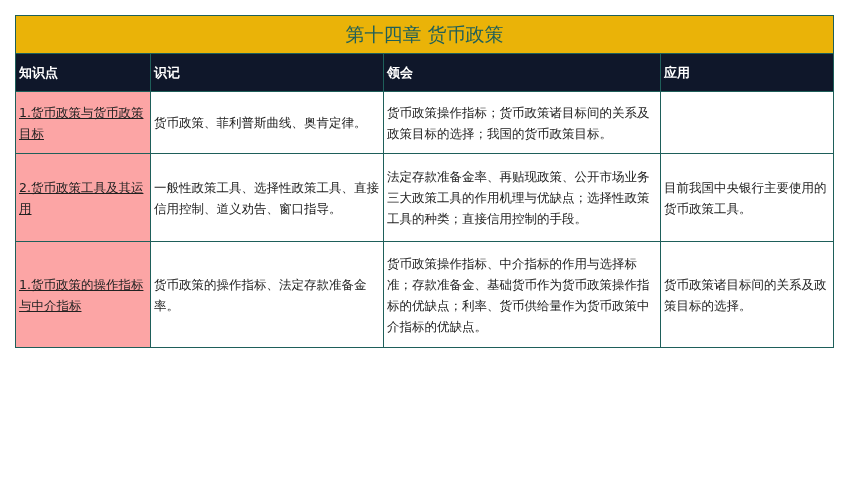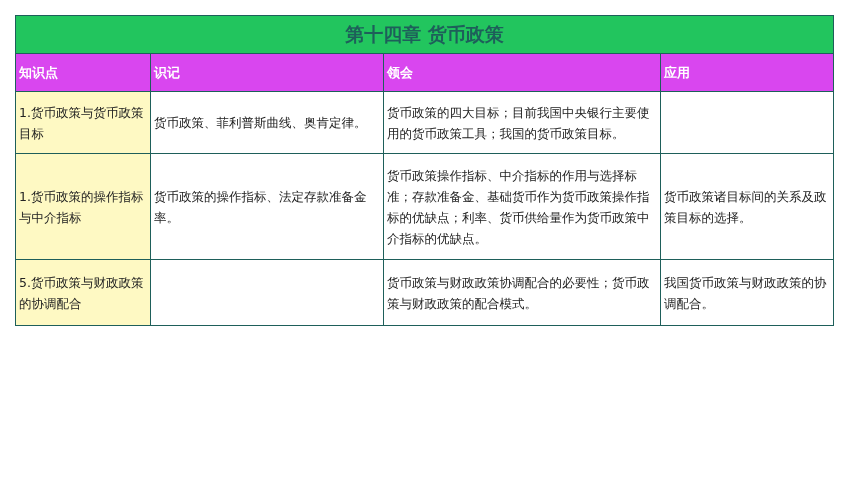--- a/index.html
+++ b/index.html
@@ -13,28 +13,28 @@
     border: 1.5px solid #1e5f5a;
     padding: 0 3px;
     font-size: 12.5px;
     line-height: 21px;
     color: #222222;
     vertical-align: middle;
     text-align: left;
     word-break: break-all;
   }
   .title-cell {
-    height: 37px; text-align: center !important; background: #22c55e;
-    font-size: 19px !important; font-weight: bold; color: #1e5f5a !important;
+    height: 37px; text-align: center !important; background: #eab308;
+    font-size: 19px !important; font-weight: normal; color: #1e5f5a !important;
   }
   .head-cell {
-    height: 37px; background: #d946ef; color: #ffffff !important;
+    height: 37px; background: #0f172a; color: #ffffff !important;
     font-weight: bold; text-align: center; font-size: 13px !important;
   }
-  .kp-cell { background: #fef9c3; }
+  .kp-cell { background: #fca5a5; text-decoration: underline; }
   col.c1 { width: 135px; } col.c2 { width: 233px; } col.c3 { width: 277px; } col.c4 { width: 173px; }
 </style>
 </head>
 <body>
 
 <table class="main">
   <colgroup>
       <col class="c1">
       <col class="c2">
       <col class="c3">
@@ -46,29 +46,29 @@
   </tr>
   <tr>
     <td class="head-cell">知识点</td>
     <td class="head-cell">识记</td>
     <td class="head-cell">领会</td>
     <td class="head-cell">应用</td>
   </tr>
   <tr style="height:62px">
     <td class="kp-cell">1.货币政策与货币政策目标</td>
     <td>货币政策、菲利普斯曲线、奥肯定律。</td>
-    <td>货币政策的四大目标；目前我国中央银行主要使用的货币政策工具；我国的货币政策目标。</td>
+    <td>货币政策操作指标；货币政策诸目标间的关系及政策目标的选择；我国的货币政策目标。</td>
     <td></td>
+  </tr>
+  <tr style="height:88px">
+    <td class="kp-cell">2.货币政策工具及其运用</td>
+    <td>一般性政策工具、选择性政策工具、直接信用控制、道义劝告、窗口指导。</td>
+    <td>法定存款准备金率、再贴现政策、公开市场业务三大政策工具的作用机理与优缺点；选择性政策工具的种类；直接信用控制的手段。</td>
+    <td>目前我国中央银行主要使用的货币政策工具。</td>
   </tr>
   <tr style="height:106px">
     <td class="kp-cell">1.货币政策的操作指标与中介指标</td>
     <td>货币政策的操作指标、法定存款准备金率。</td>
     <td>货币政策操作指标、中介指标的作用与选择标准；存款准备金、基础货币作为货币政策操作指标的优缺点；利率、货币供给量作为货币政策中介指标的优缺点。</td>
     <td>货币政策诸目标间的关系及政策目标的选择。</td>
   </tr>
-  <tr style="height:66px">
-    <td class="kp-cell">5.货币政策与财政政策的协调配合</td>
-    <td></td>
-    <td>货币政策与财政政策协调配合的必要性；货币政策与财政政策的配合模式。</td>
-    <td>我国货币政策与财政政策的协调配合。</td>
-  </tr>
 </tbody>
   </table>
 
 </body></html>

